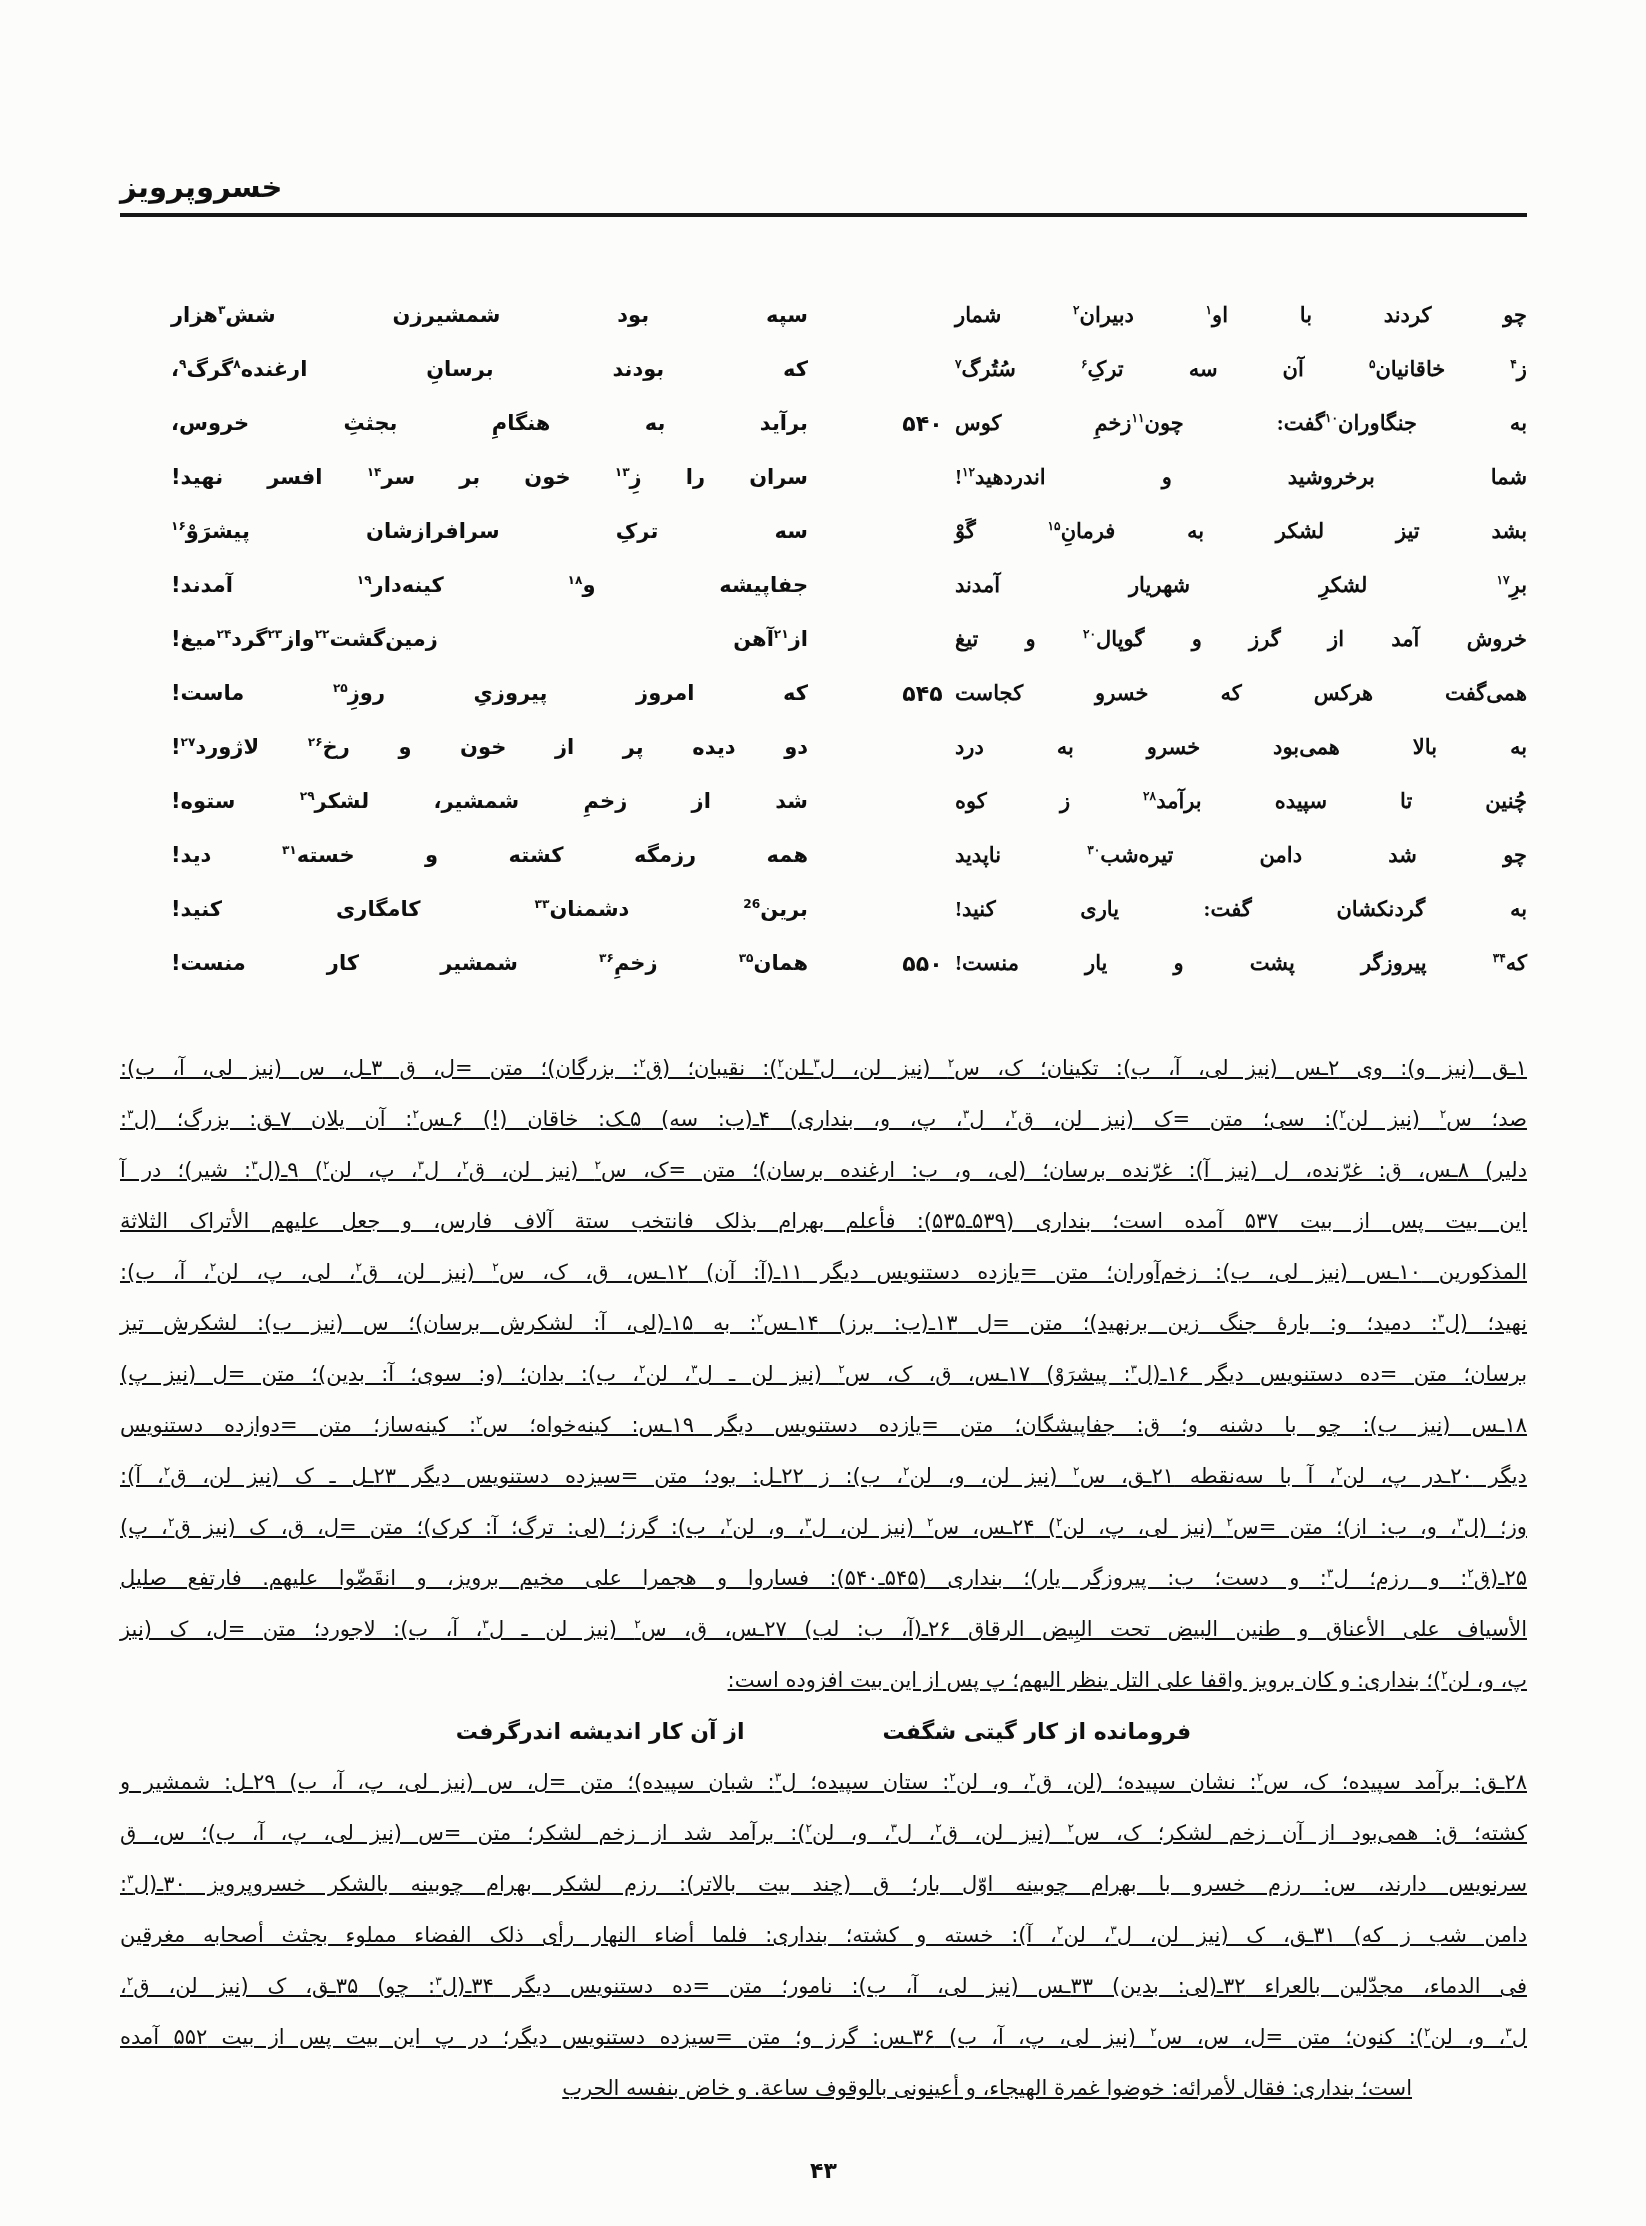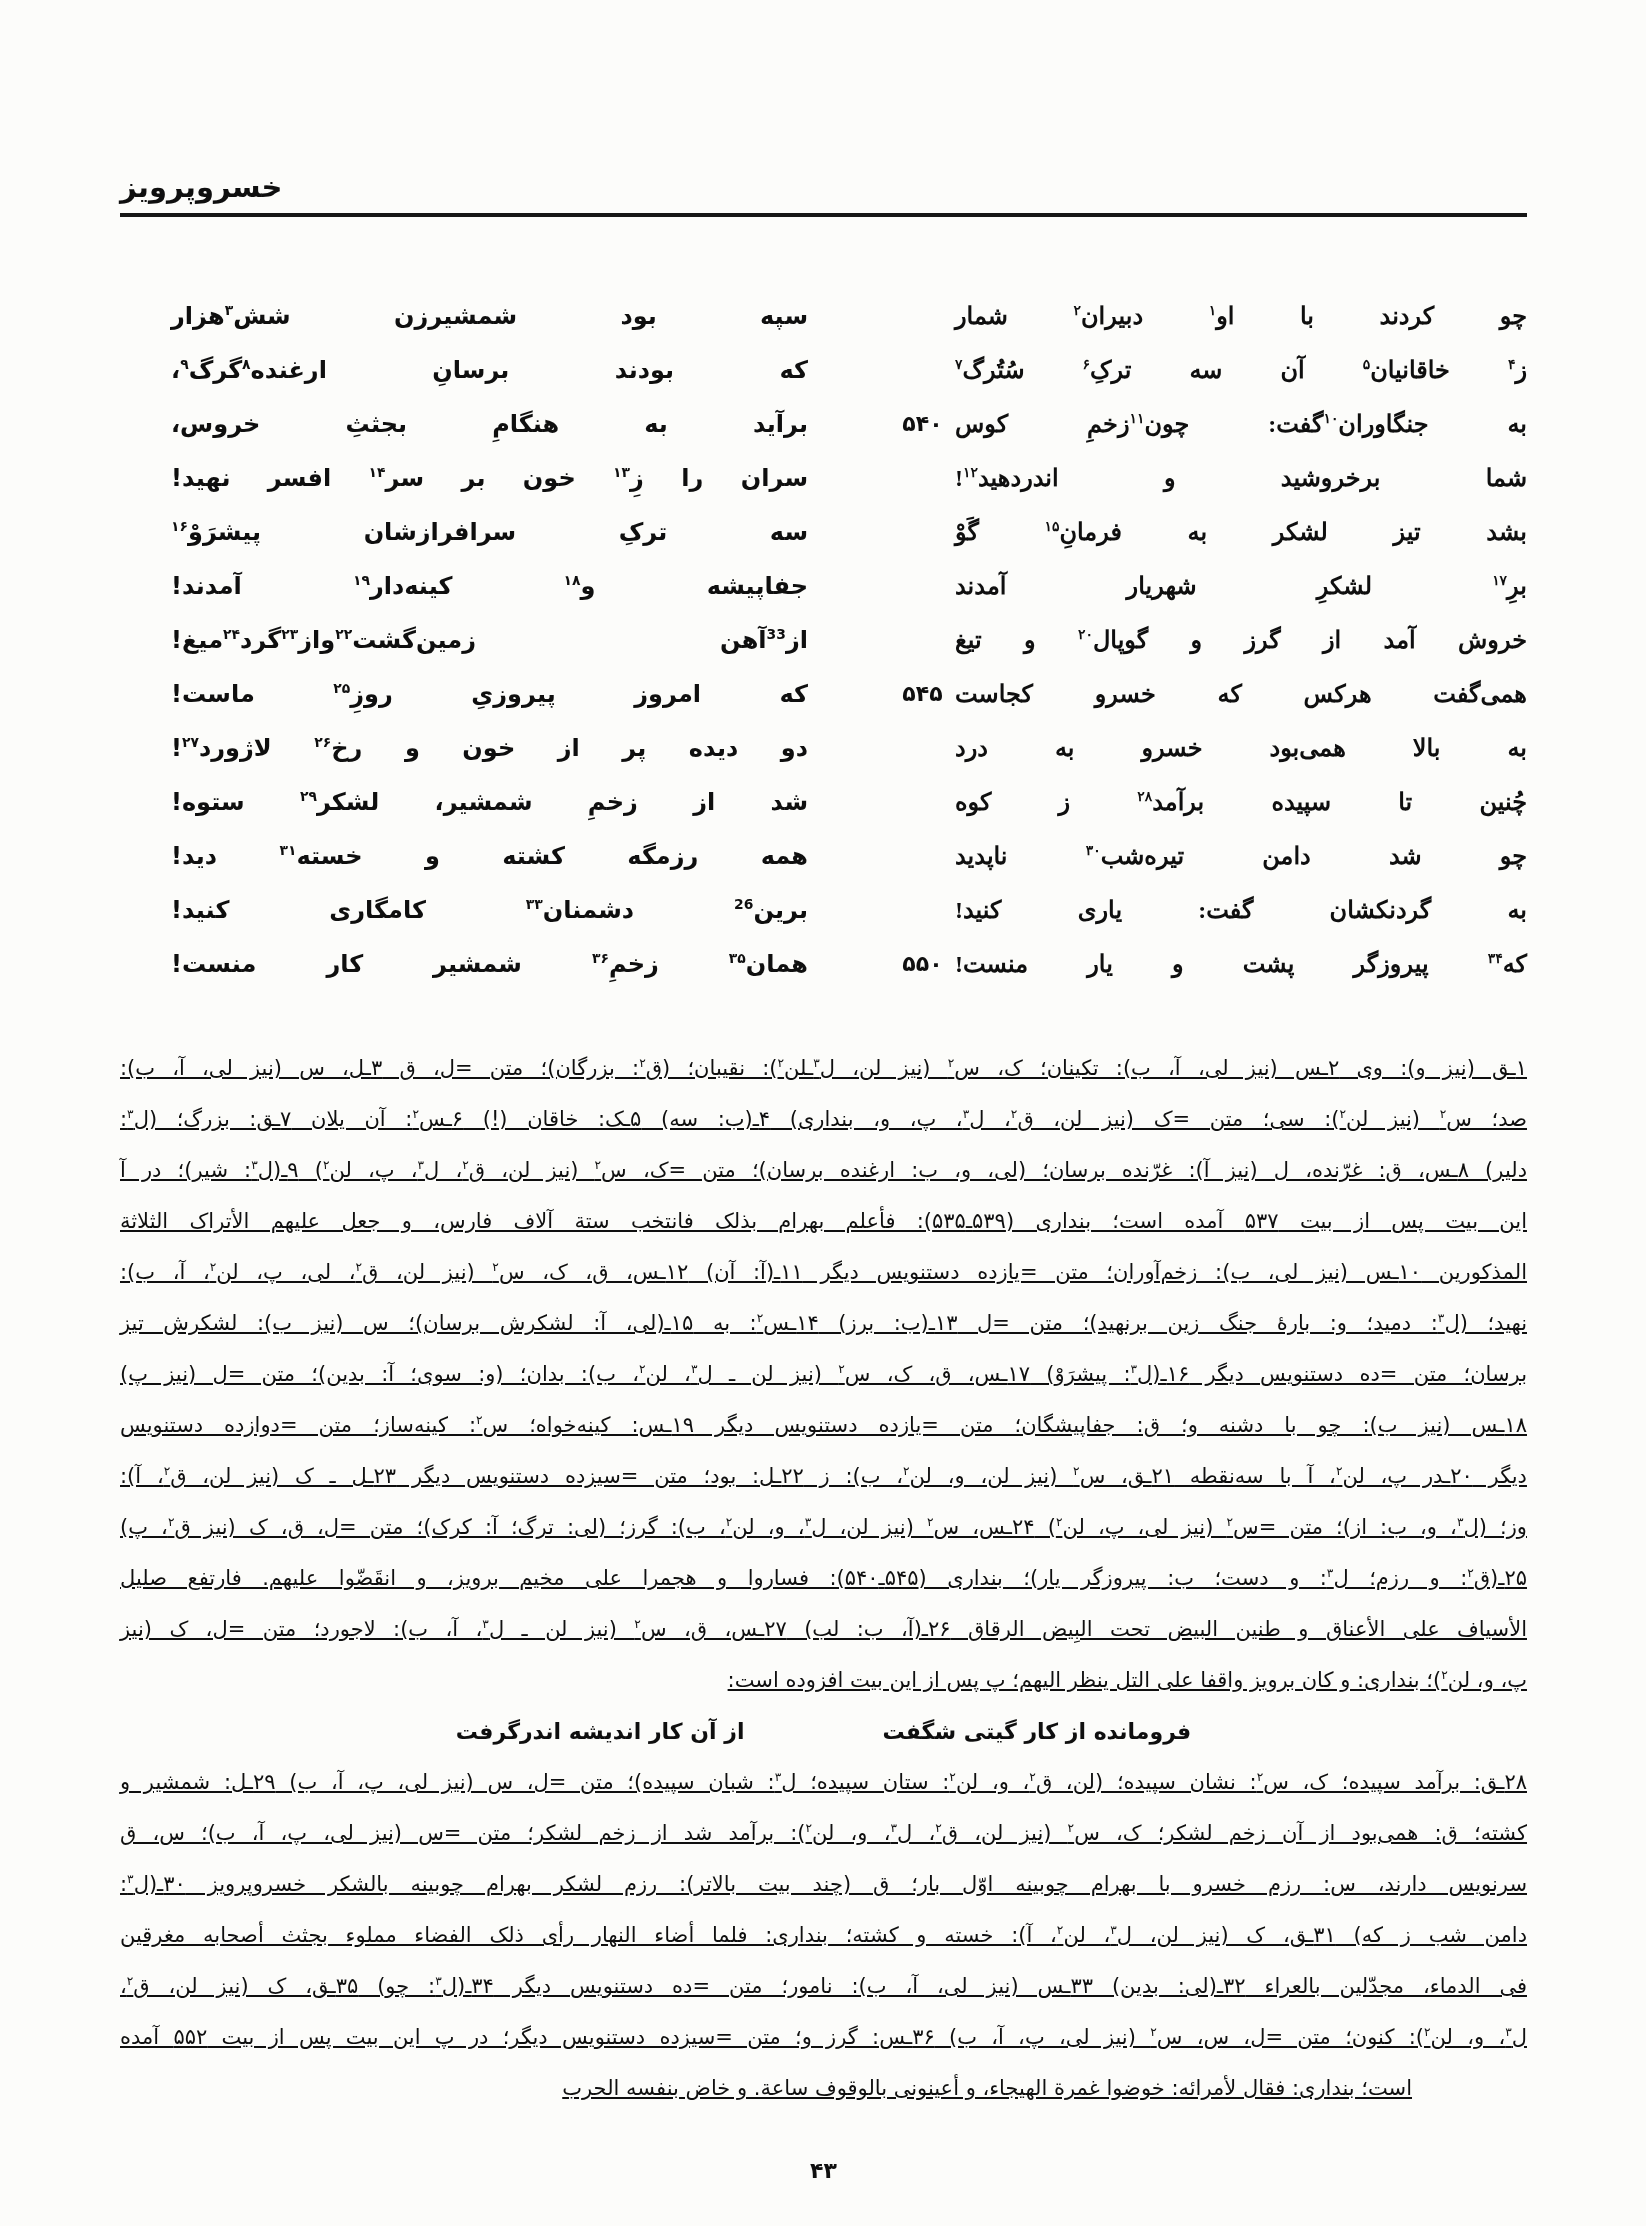--- a/index.html
+++ b/index.html
@@ -6,21 +6,21 @@
   html,body { width:1647px; height:2226px; background:#fcfcfa; overflow:hidden; }
   body { font-family:"DejaVu Sans", sans-serif; color:#0f0f0f; }
   .content { width:1407px; margin:14px auto; }
 
   .header { margin-top:170px; direction:ltr; text-align:left; }
   .header-title { font-size:29px; font-weight:bold; letter-spacing:0; }
   .rule { height:3.7px; background:#161616; margin-top:9.2px; }
 
   .poem { margin-top:72px; direction:rtl; }
   .verse-row { display:flex; height:54px; align-items:center; }
-  .hemi { font-weight:bold; font-size:24px; text-align:justify; text-align-last:justify; line-height:1.1; }
+  .hemi { font-weight:bold; font-size:21px; text-align:justify; text-align-last:justify; line-height:1.1; }
   .hemi.right { width:572px;font-family:Liberation Serif, serif; }
   .vnum { width:65px; font-size:22px; font-weight:bold; text-align:center; white-space:nowrap; }
   .hemi.left { width:637px; margin-left:51px; margin-right:auto; }
   sup { font-size:0.58em; line-height:0; vertical-align:super; }
 
   .footnotes { margin-top:52px; direction:rtl; }
   .fn-line { font-size:21px; height:51px; line-height:51px; text-align:justify; text-align-last:justify; white-space:nowrap;text-decoration:underline; }
   .fn-line.fn-end { text-align-last:right; }
   .fn-line.fn-last { text-align:right; text-align-last:right; padding-right:115px; }
   .fn-verse { display:flex; justify-content:center; align-items:center; gap:138px; height:51px;
@@ -65,21 +65,21 @@
       <div class="hemi left">سه ترکِ سرافرازشان پیشرَوْ<sup>۱۶</sup></div>
     </div>
     <div class="verse-row">
       <div class="hemi right">برِ<sup>۱۷</sup> لشکرِ شهریار آمدند</div>
       <div class="vnum"></div>
       <div class="hemi left">جفاپیشه و<sup>۱۸</sup> کینه‌دار<sup>۱۹</sup> آمدند!</div>
     </div>
     <div class="verse-row">
       <div class="hemi right">خروش آمد از گرز و گوپال<sup>۲۰</sup> و تیغ</div>
       <div class="vnum"></div>
-      <div class="hemi left">از<sup>33</sup>آهن زمین‌گشت<sup>۲۲</sup>واز<sup>۲۳</sup>گرد<sup>۲۴</sup>میغ!</div>
+      <div class="hemi left">از<sup>۲۱</sup>آهن زمین‌گشت<sup>۲۲</sup>واز<sup>۲۳</sup>گرد<sup>۲۴</sup>میغ!</div>
     </div>
     <div class="verse-row">
       <div class="hemi right">همی‌گفت هرکس که خسرو کجاست</div>
       <div class="vnum">۵۴۵</div>
       <div class="hemi left">که امروز پیروزیِ روزِ<sup>۲۵</sup> ماست!</div>
     </div>
     <div class="verse-row">
       <div class="hemi right">به بالا همی‌بود خسرو به درد</div>
       <div class="vnum"></div>
       <div class="hemi left">دو دیده پر از خون و رخ<sup>۲۶</sup> لاژورد<sup>۲۷</sup>!</div>

